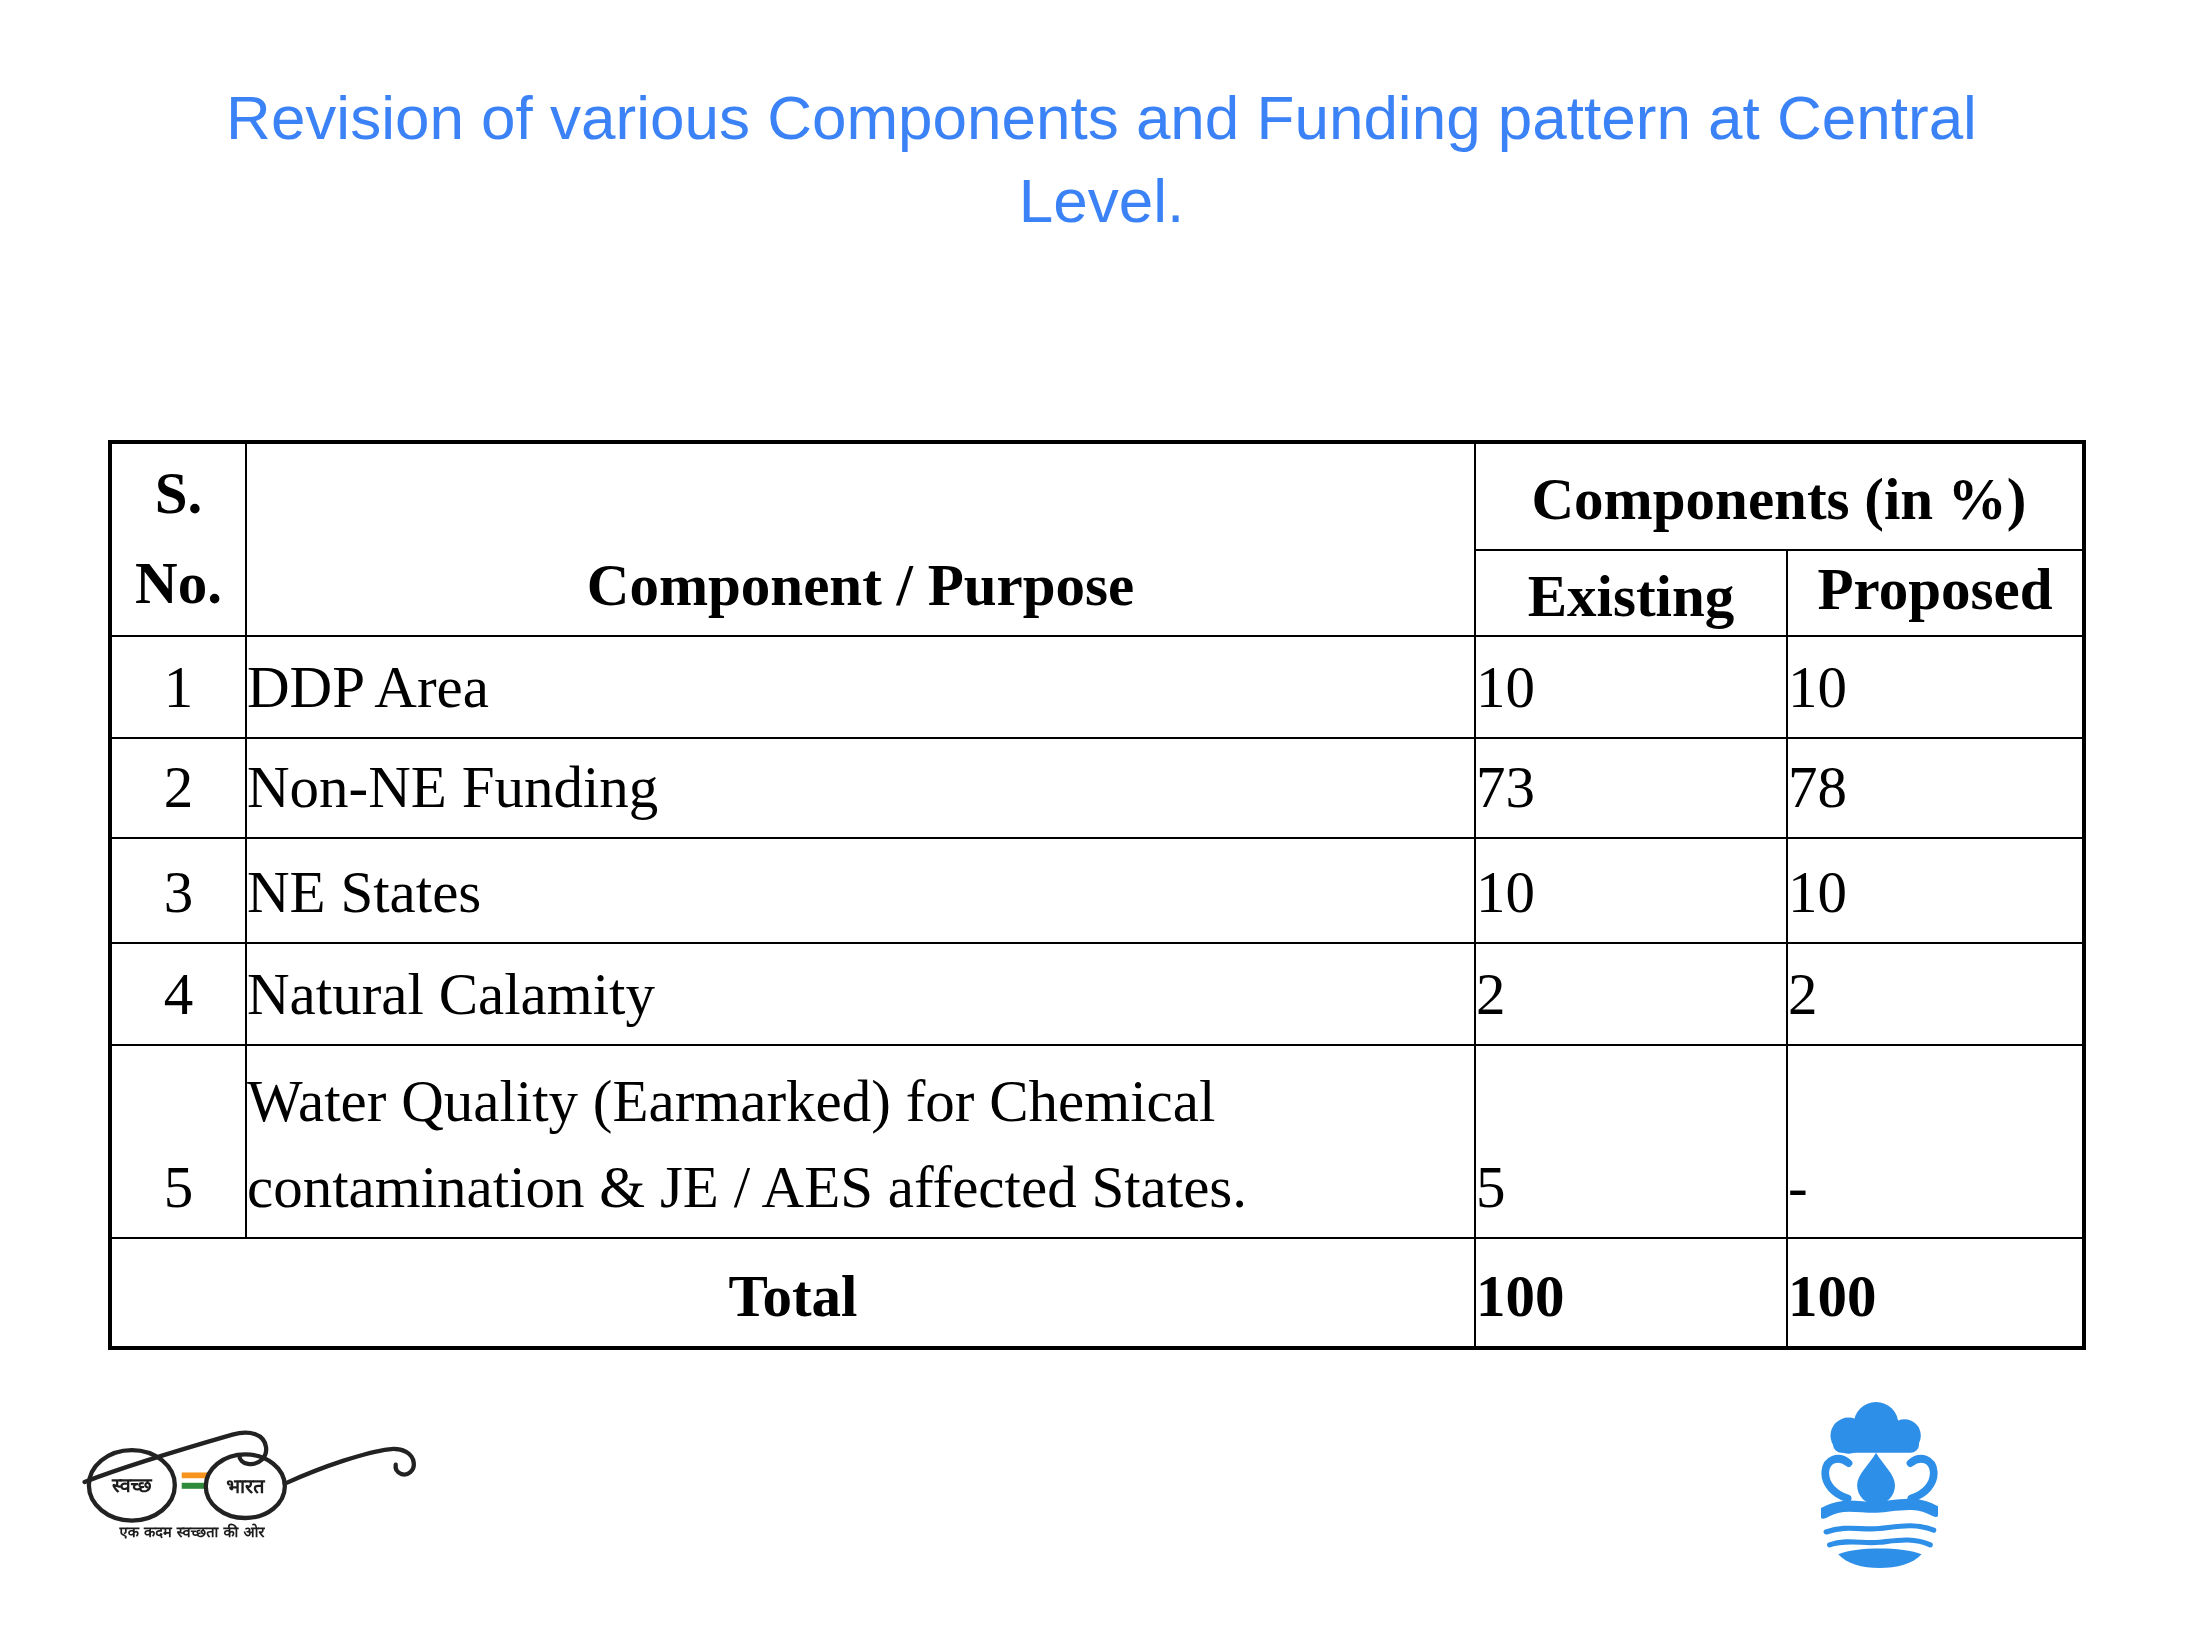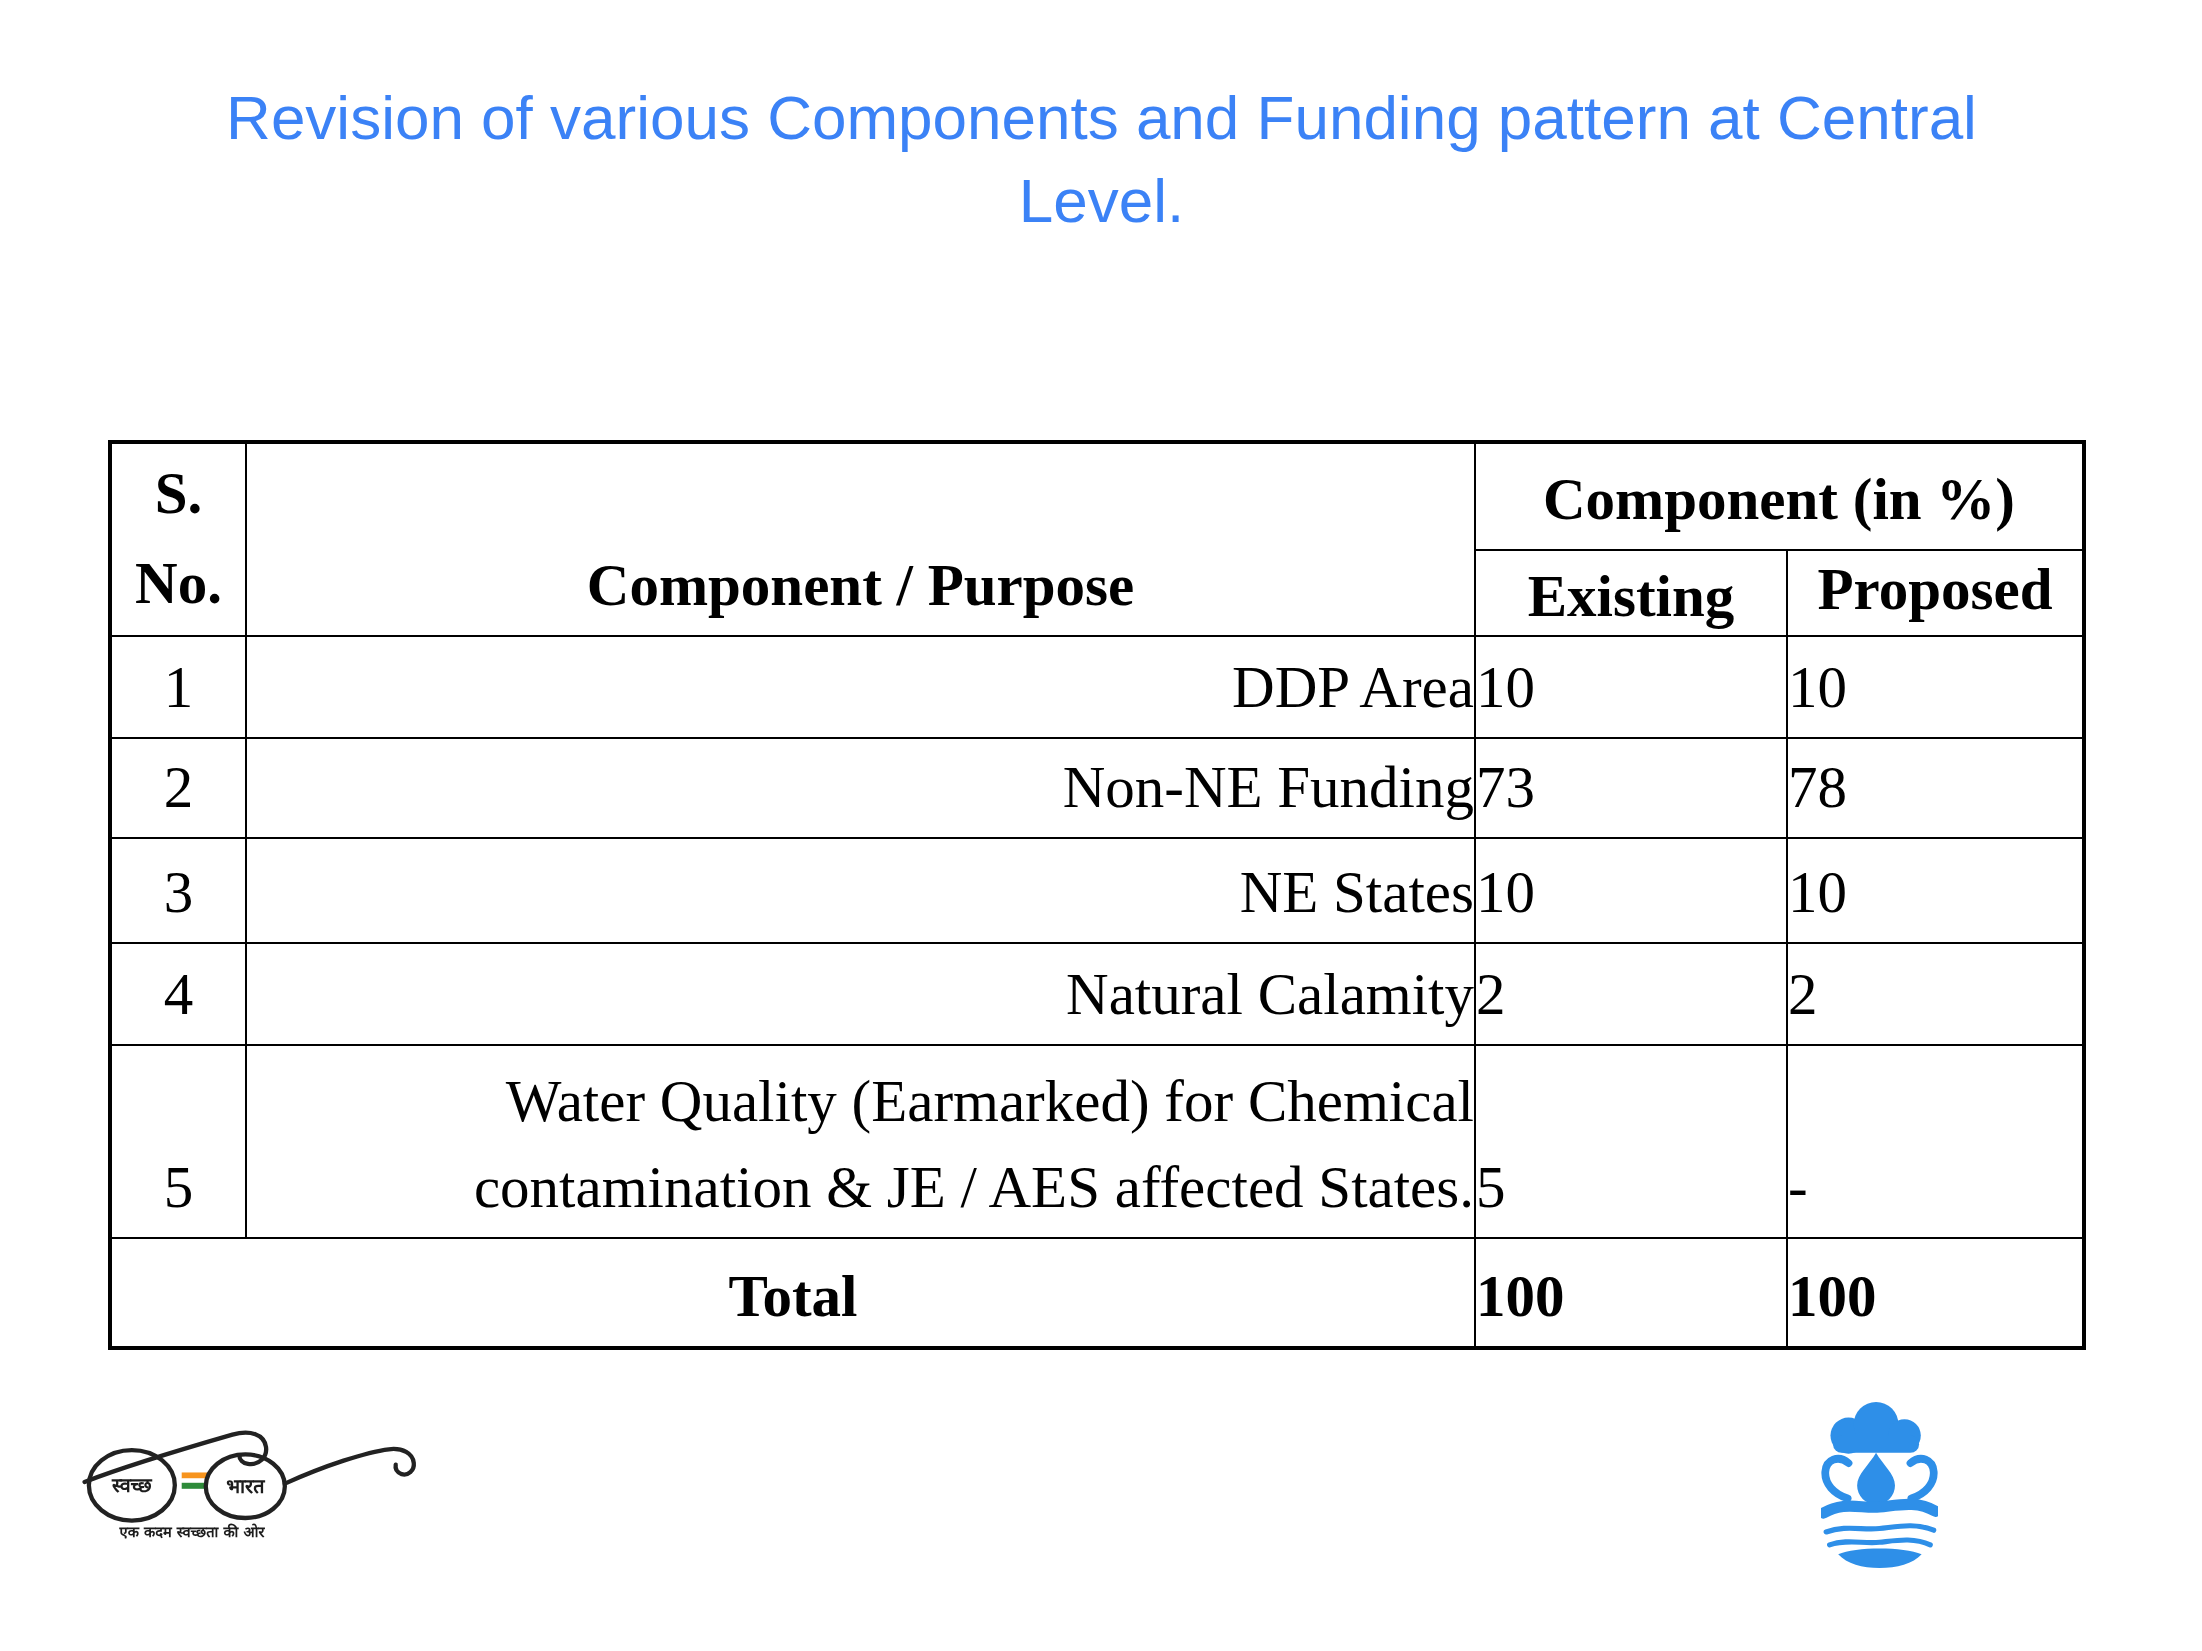--- a/index.html
+++ b/index.html
@@ -42,21 +42,21 @@
   tr.rh-hdr2{height:86px;}
   tr.rh-r1{height:102px;}
   tr.rh-r2{height:100px;}
   tr.rh-r3{height:105px;}
   tr.rh-r4{height:102px;}
   tr.rh-r5{height:193px;}
   tr.rh-total{height:110px;}
   .hdr{font-weight:bold;}
   .vmid{vertical-align:middle;padding-bottom:0;}
   .center{text-align:center;}
-  .comp{text-align:right;padding-left:15.5px;padding-right:15.5px;margin-top:18px;}
+  .comp{text-align:left;padding-left:15.5px;padding-right:15.5px;margin-top:18px;}
   .num{padding-right:26px;}
   .bold{font-weight:bold;}
   .logo-swachh{position:absolute;left:82px;top:1420px;width:361px;height:129px;}
   .logo-water{position:absolute;left:1821px;top:1401px;width:117px;height:169px;}
   .dev-text{font-family:"DejaVu Sans",sans-serif;font-weight:bold;fill:#1c1c1c;}
 </style>
 </head>
 <body>
 
 <div class="slide">
@@ -67,21 +67,21 @@
     <colgroup>
       <col style="width:136px">
       <col style="width:1229px">
       <col style="width:312px">
       <col style="width:297px">
     </colgroup>
     <tbody>
       <tr class="rh-hdr1">
         <td rowspan="2" class="hdr center vmid" style="line-height:90px;"><span>S.</span><br><span>No.</span></td>
         <td rowspan="2" class="hdr center vmid">Component / Purpose</td>
-        <td colspan="2" class="hdr center vmid">Component (in %)</td>
+        <td colspan="2" class="hdr center vmid">Components (in %)</td>
       </tr>
       <tr class="rh-hdr2">
         <td class="hdr center" style="line-height:76px;padding-bottom:1px;">Existing</td>
         <td class="hdr center" style="line-height:76px;padding-bottom:8px;">Proposed</td>
       </tr>
       <tr class="rh-r1">
         <td class="center">1</td>
         <td class="comp">DDP Area</td>
         <td class="num">10</td>
         <td class="num">10</td>

